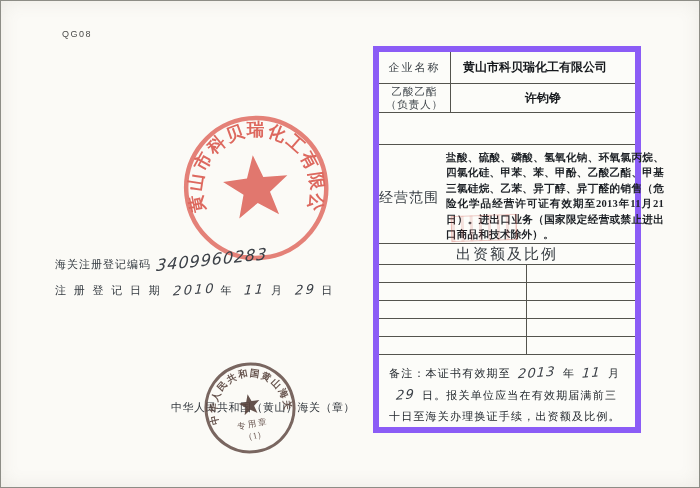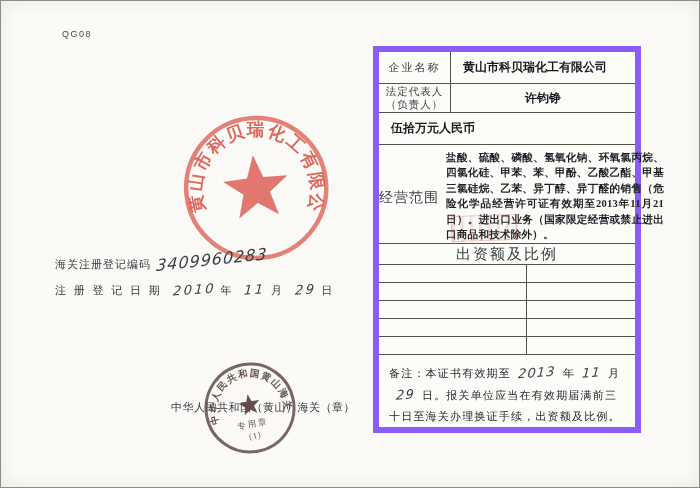--- a/index.html
+++ b/index.html
@@ -108,28 +108,27 @@
   <div class="cert-table">
 
     <div class="trow r1">
       <div class="tlabel">企业名称</div>
       <div class="tvalue">黄山市科贝瑞化工有限公司</div>
     </div>
 
 
     <div class="trow r3">
       <div class="tlabel">
-        <span>法定代表人</span>
+        <span>乙酸乙酯</span>
         <span>（负责人）</span>
       </div>
       <div class="tvalue">许钧铮</div>
     </div>
 
     <div class="trow r4">
-      <div class="tvalue">伍拾万元人民币</div>
     </div>
 
     <div class="scope-row">
       <div class="scope-label">经营范围</div>
       <div class="scope-text">盐酸、硫酸、磷酸、氢氧化钠、环氧氯丙烷、四氯化硅、甲苯、苯、甲酚、乙酸乙酯、甲基三氯硅烷、乙苯、异丁醇、异丁醛的销售（危险化学品经营许可证有效期至2013年11月21日）。进出口业务（国家限定经营或禁止进出口商品和技术除外）。</div>
       <div class="faint-stamp"></div>
     </div>
 
     <div class="inv-header">
       <div class="inv-col2">出资额及比例</div>

